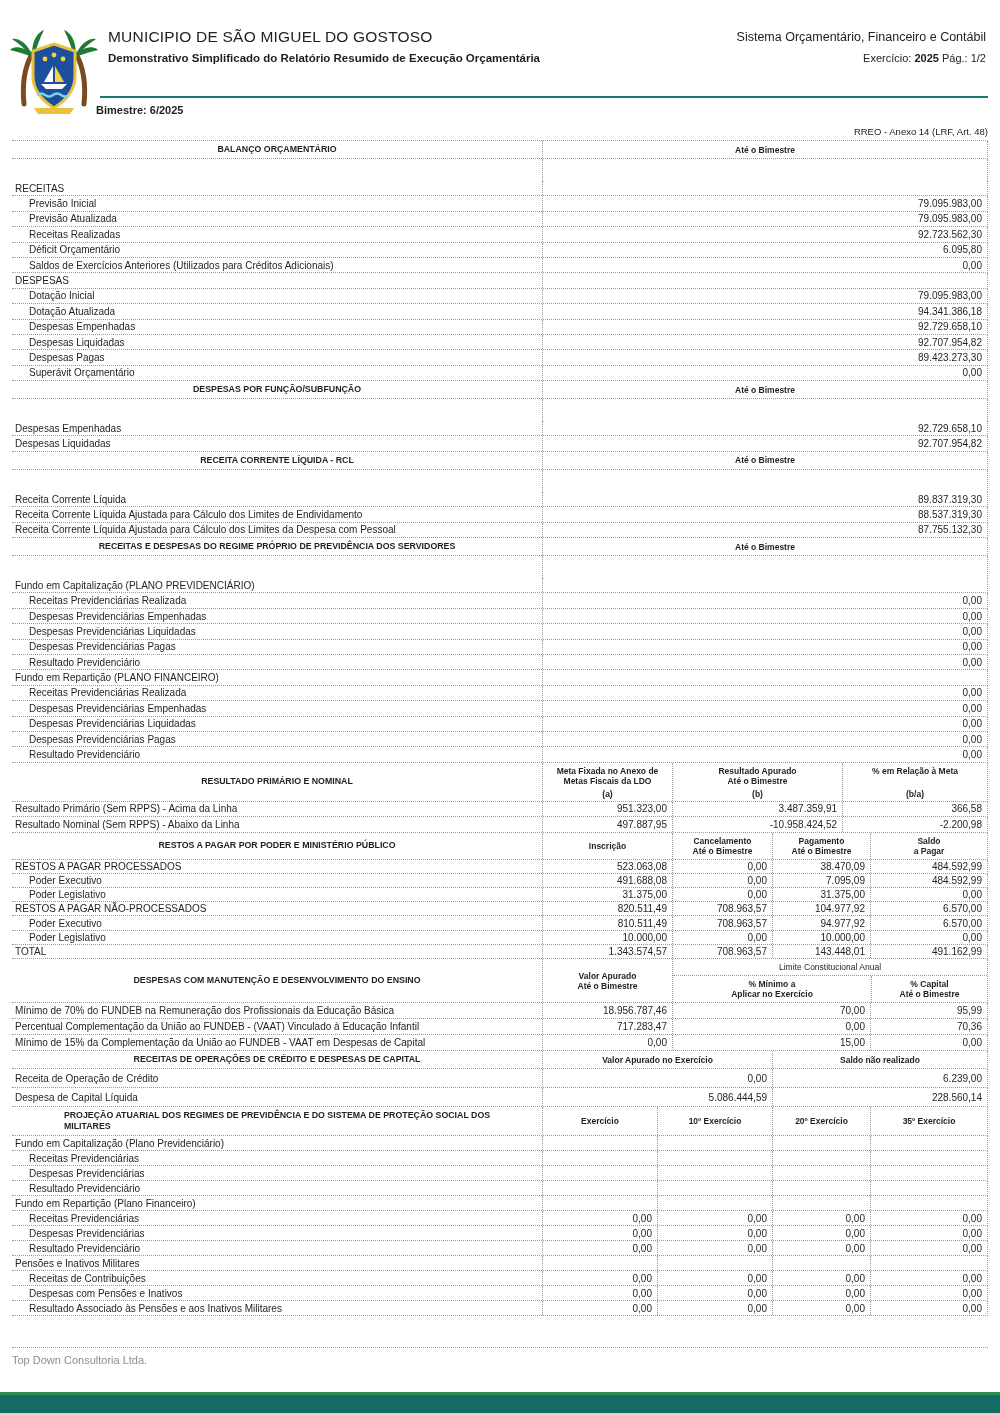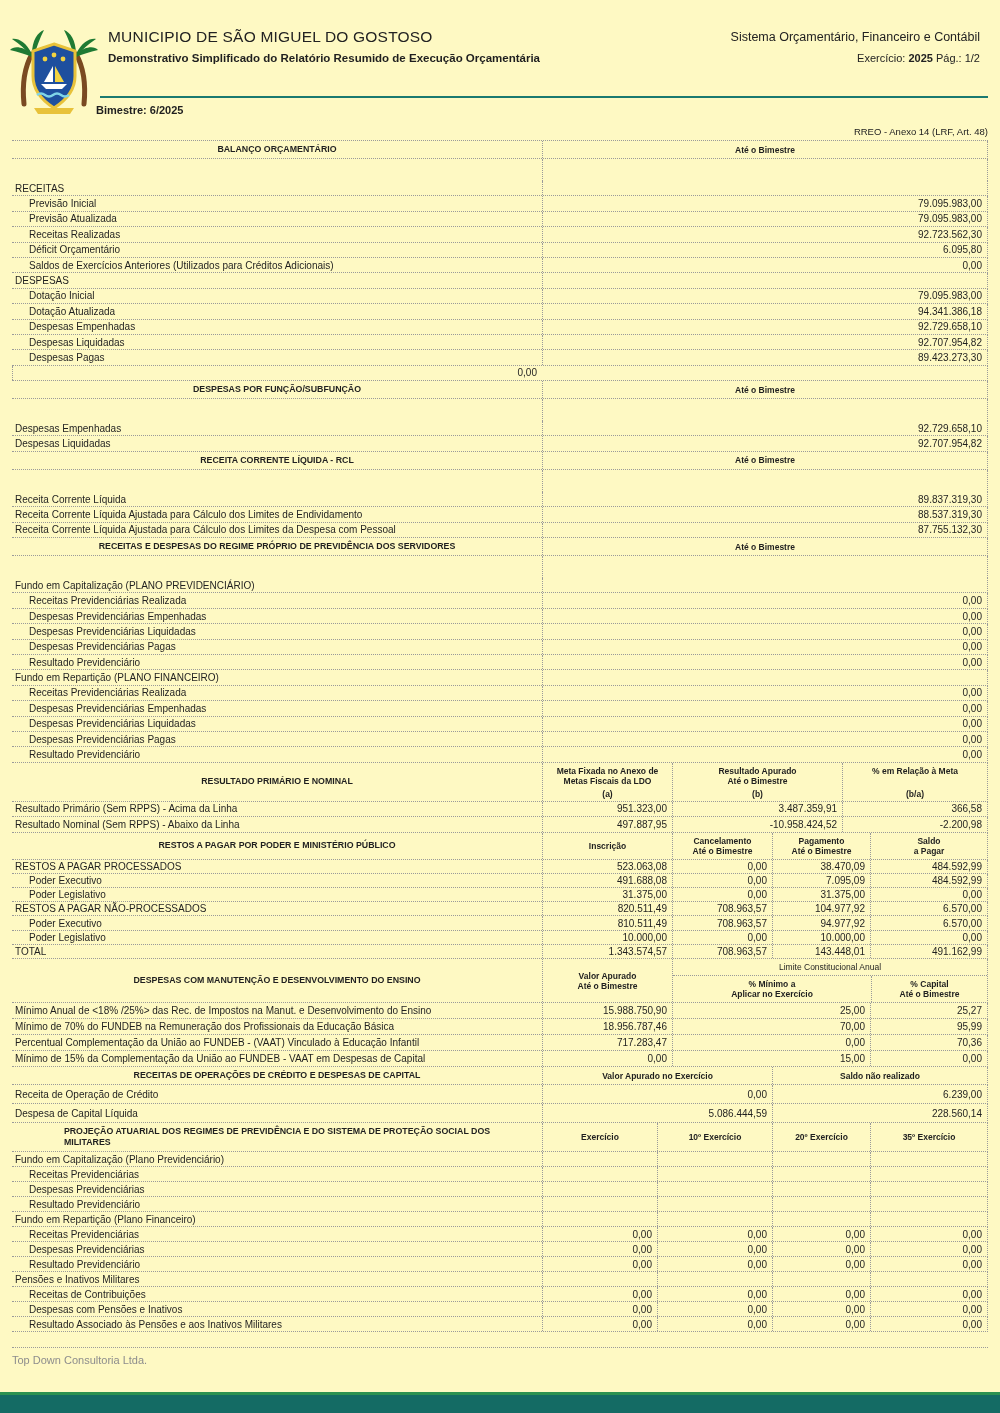--- a/index.html
+++ b/index.html
@@ -5,28 +5,28 @@
   :root{
     --accent:#1b7a70;
     --bar:#146b64;
     --bar-top:#2c9150;
     --dot:#9a9a9a;
     --ink:#1f1f1f;
   }
   *{margin:0;padding:0;box-sizing:border-box}
   html,body{background:#e9e9e9}
   body{font-family:"Liberation Sans",sans-serif;color:var(--ink)}
-  .page{position:relative;width:1000px;height:1413px;background:#fef9c3;overflow:hidden;margin:0 auto}
+  .page{position:relative;width:1000px;height:1413px;background:#ffffff;overflow:hidden;margin:0 auto}
 
   
   .hdr{position:relative;height:96px;padding:28px 12px 0 108px}
   .logo{position:absolute;left:8px;top:24px;width:92px;height:92px;z-index:2}
   .muni{font-size:15.5px;color:#222;letter-spacing:.2px}
   .subtitle{font-size:11.5px;font-weight:700;margin-top:6px}
-  .hdr-right{position:absolute;right:20px;top:30px;text-align:right}
+  .hdr-right{position:absolute;right:14px;top:30px;text-align:right}
   .sys{font-size:12.5px;color:#222}
   .exer{font-size:11px;margin-top:8px;color:#222}
   .exer b{font-weight:700}
   .rule{height:2px;background:var(--accent);margin:0 12px 0 100px}
   .bimestre{font-weight:700;font-size:11px;margin:6px 12px 1px 96px}
   .annex{text-align:right;font-size:9.5px;margin:10px 12px 3px 12px;color:#222}
 
   
   .report{margin:0 12px;border-top:1px dotted var(--dot)}
   .grid-single {display:grid;grid-template-columns:530px 1fr}
@@ -174,20 +174,21 @@
         </div>
         <div class="row grid-single">
           <div class="label ind1">Despesas Liquidadas</div>
           <div class="val vline">92.707.954,82</div>
         </div>
         <div class="row grid-single">
           <div class="label ind1">Despesas Pagas</div>
           <div class="val vline">89.423.273,30</div>
         </div>
         <div class="row grid-single">
+          <div class="label ind1">Superávit Orçamentário</div>
           <div class="val vline">0,00</div>
         </div>
       </div>
       <div class="section sec-single">
         <div class="band grid-single">
           <div class="band-title">DESPESAS POR FUNÇÃO/SUBFUNÇÃO</div>
           <div class="colhead">Até o Bimestre</div>
         </div>
         <div class="spacer grid-single">
           <div></div>
@@ -374,26 +375,20 @@
             <div class="span-title">Limite Constitucional Anual</div>
             <div class="subgrid">
               <div class="colhead">% Mínimo a
 Aplicar no Exercício</div>
               <div class="colhead">% Capital
 Até o Bimestre</div>
             </div>
           </div>
         </div>
         <div class="row grid-ensino">
-          <div class="label ind0">Mínimo Anual de &lt;18% /25%&gt; das Rec. de Impostos na Manut. e Desenvolvimento do Ensino</div>
-          <div class="val vline">15.988.750,90</div>
-          <div class="val vline">25,00</div>
-          <div class="val vline">25,27</div>
-        </div>
-        <div class="row grid-ensino">
           <div class="label ind0">Mínimo de 70% do FUNDEB na Remuneração dos Profissionais da Educação Básica</div>
           <div class="val vline">18.956.787,46</div>
           <div class="val vline">70,00</div>
           <div class="val vline">95,99</div>
         </div>
         <div class="row grid-ensino">
           <div class="label ind0">Percentual Complementação da União ao FUNDEB - (VAAT) Vinculado à Educação Infantil</div>
           <div class="val vline">717.283,47</div>
           <div class="val vline">0,00</div>
           <div class="val vline">70,36</div>

